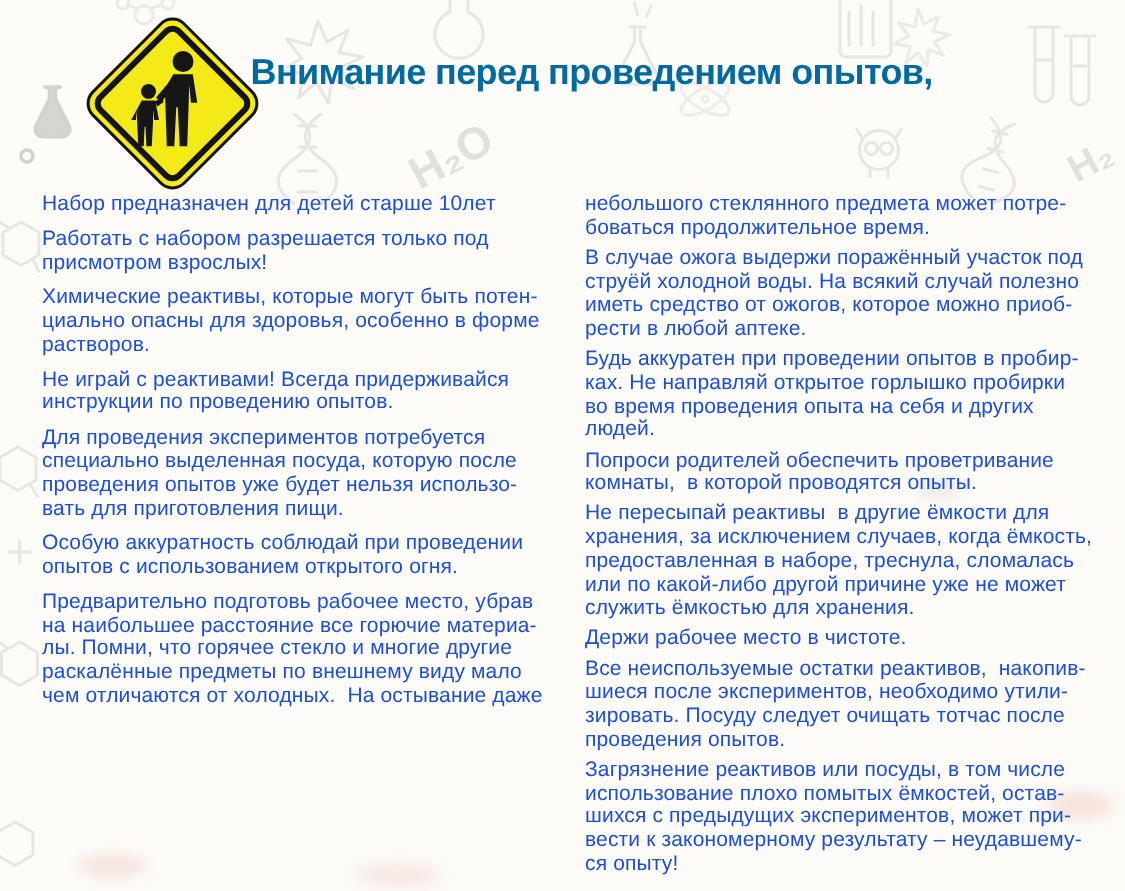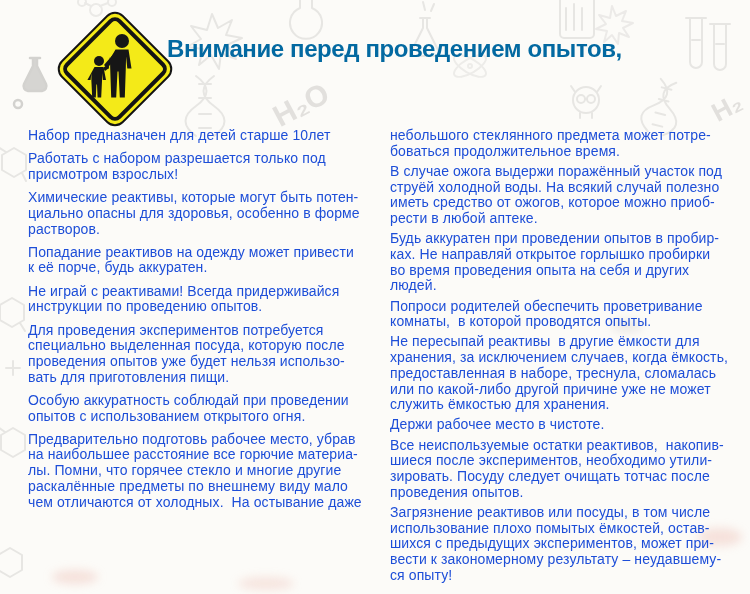--- a/index.html
+++ b/index.html
@@ -164,22 +164,20 @@
     <span>Внимание перед проведением опытов,</span>
   </div>
 
   <div class="col left">
       <p>Набор предназначен для детей старше 10лет</p>
       <p>Работать с набором разрешается только под
 присмотром взрослых!</p>
       <p>Химические реактивы, которые могут быть потен-
 циально опасны для здоровья, особенно в форме
 растворов.</p>
-      <p>Попадание реактивов на одежду может привести
-к её порче, будь аккуратен.</p>
       <p>Не играй с реактивами! Всегда придерживайся
 инструкции по проведению опытов.</p>
       <p>Для проведения экспериментов потребуется
 специально выделенная посуда, которую после
 проведения опытов уже будет нельзя использо-
 вать для приготовления пищи.</p>
       <p>Особую аккуратность соблюдай при проведении
 опытов с использованием открытого огня.</p>
       <p>Предварительно подготовь рабочее место, убрав
 на наибольшее расстояние все горючие материа-

